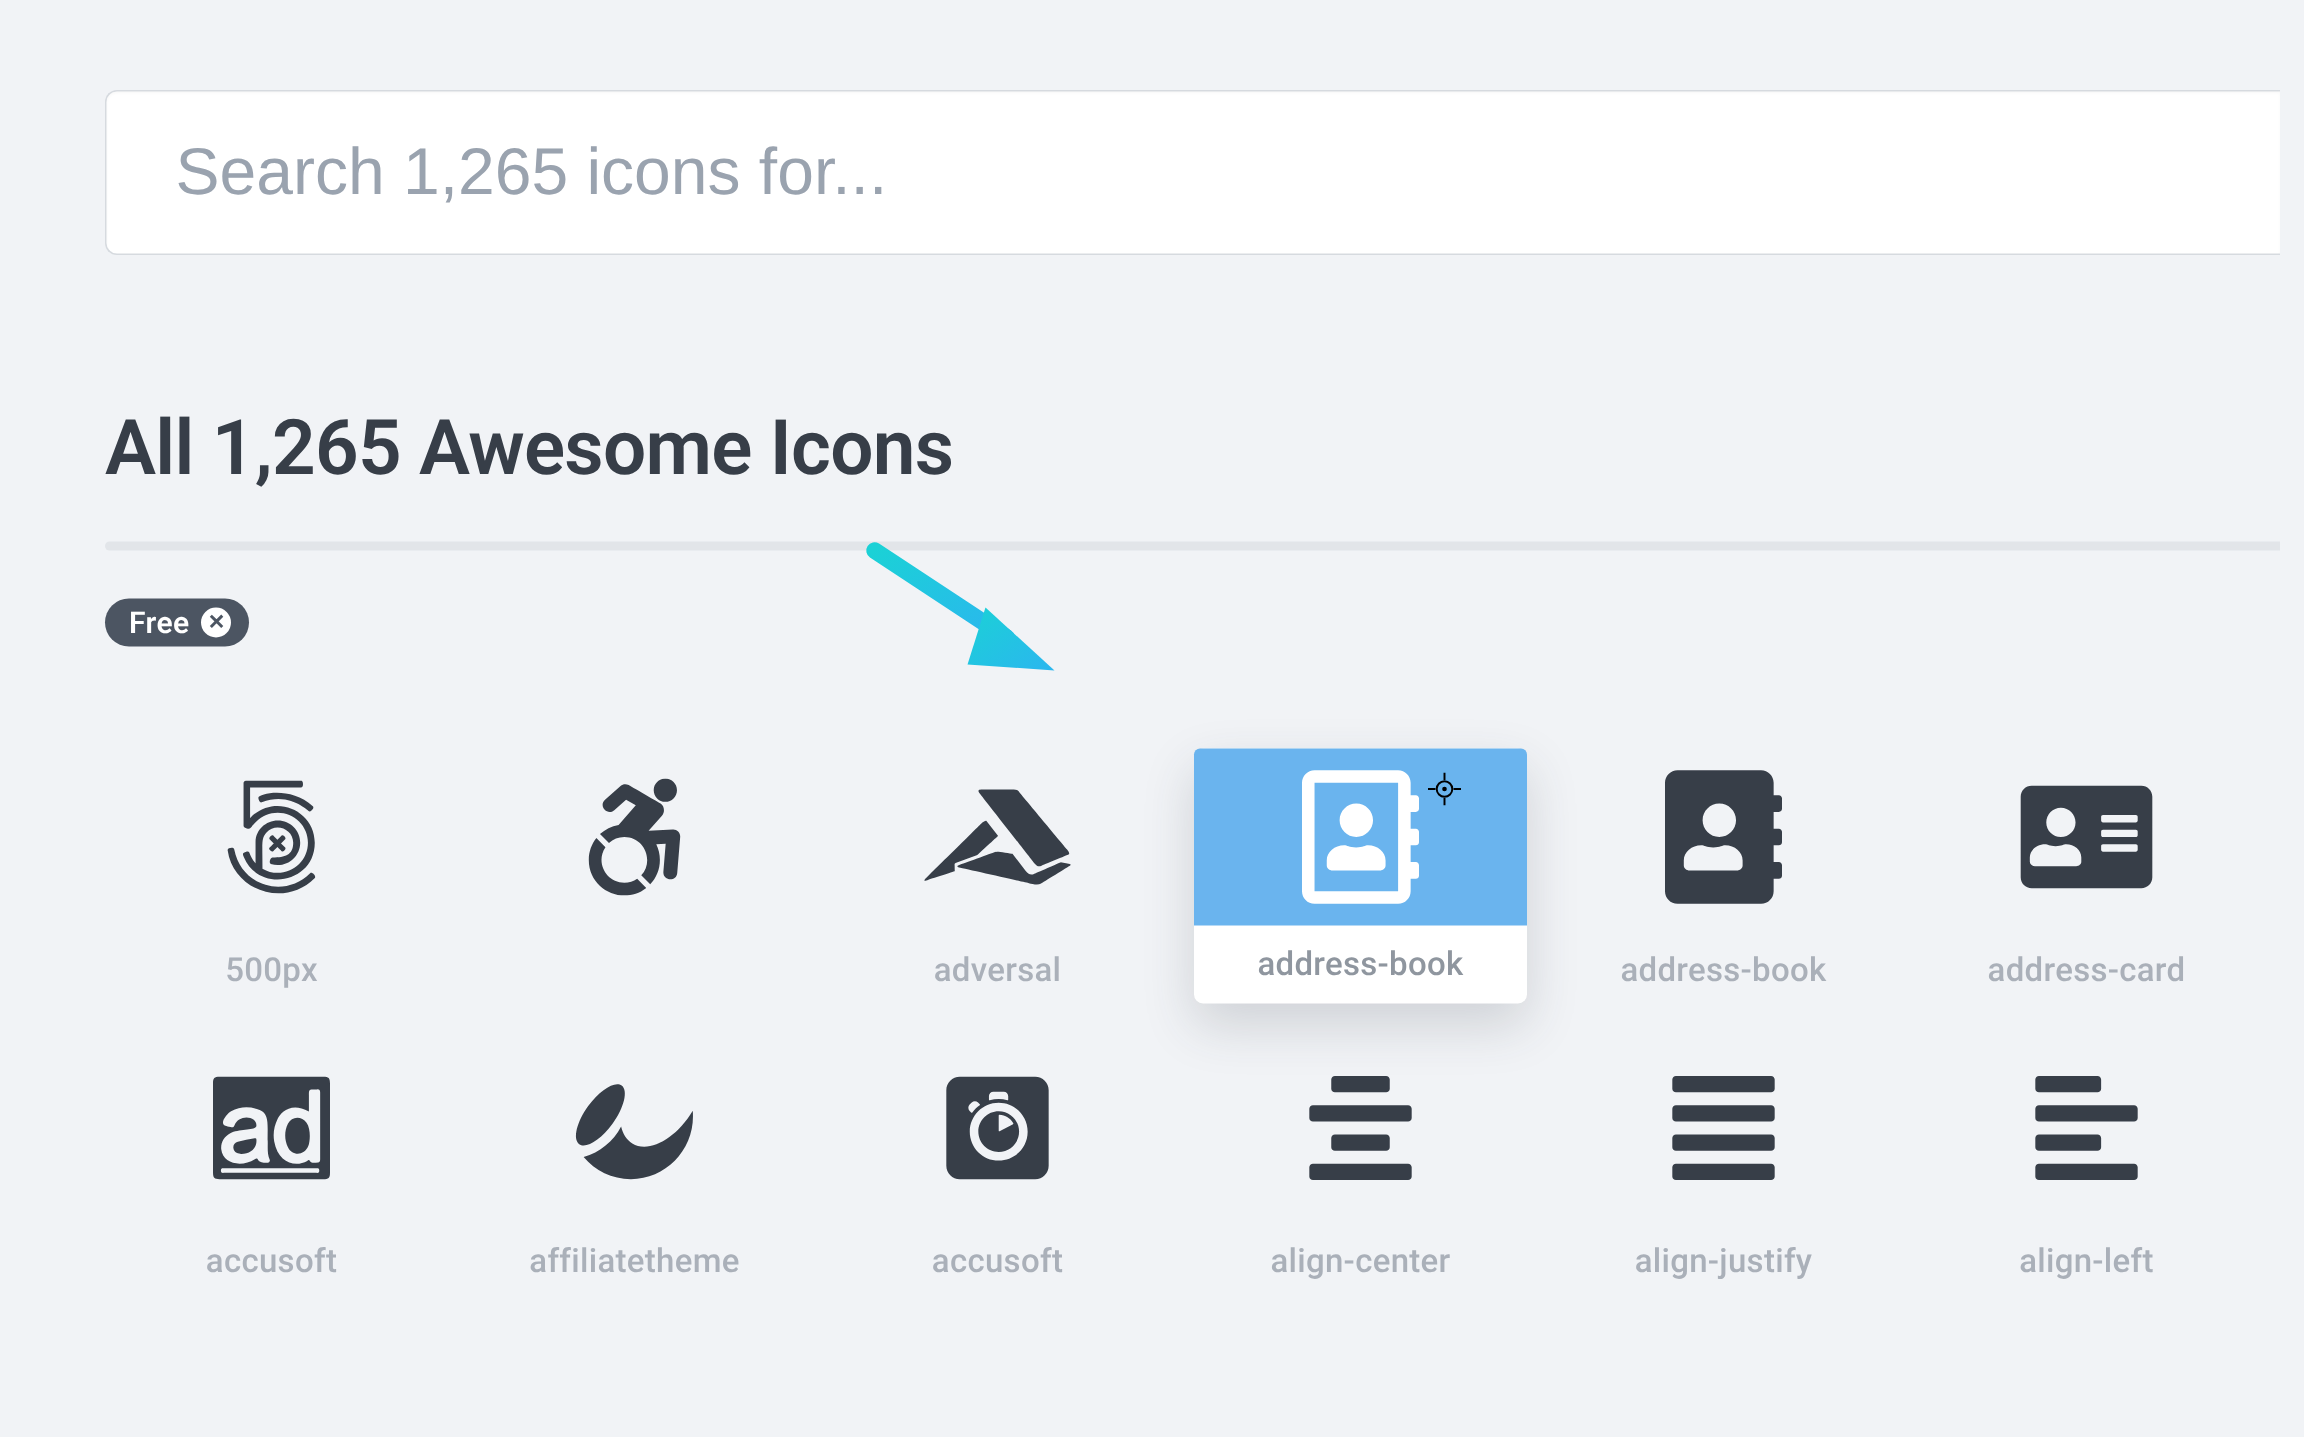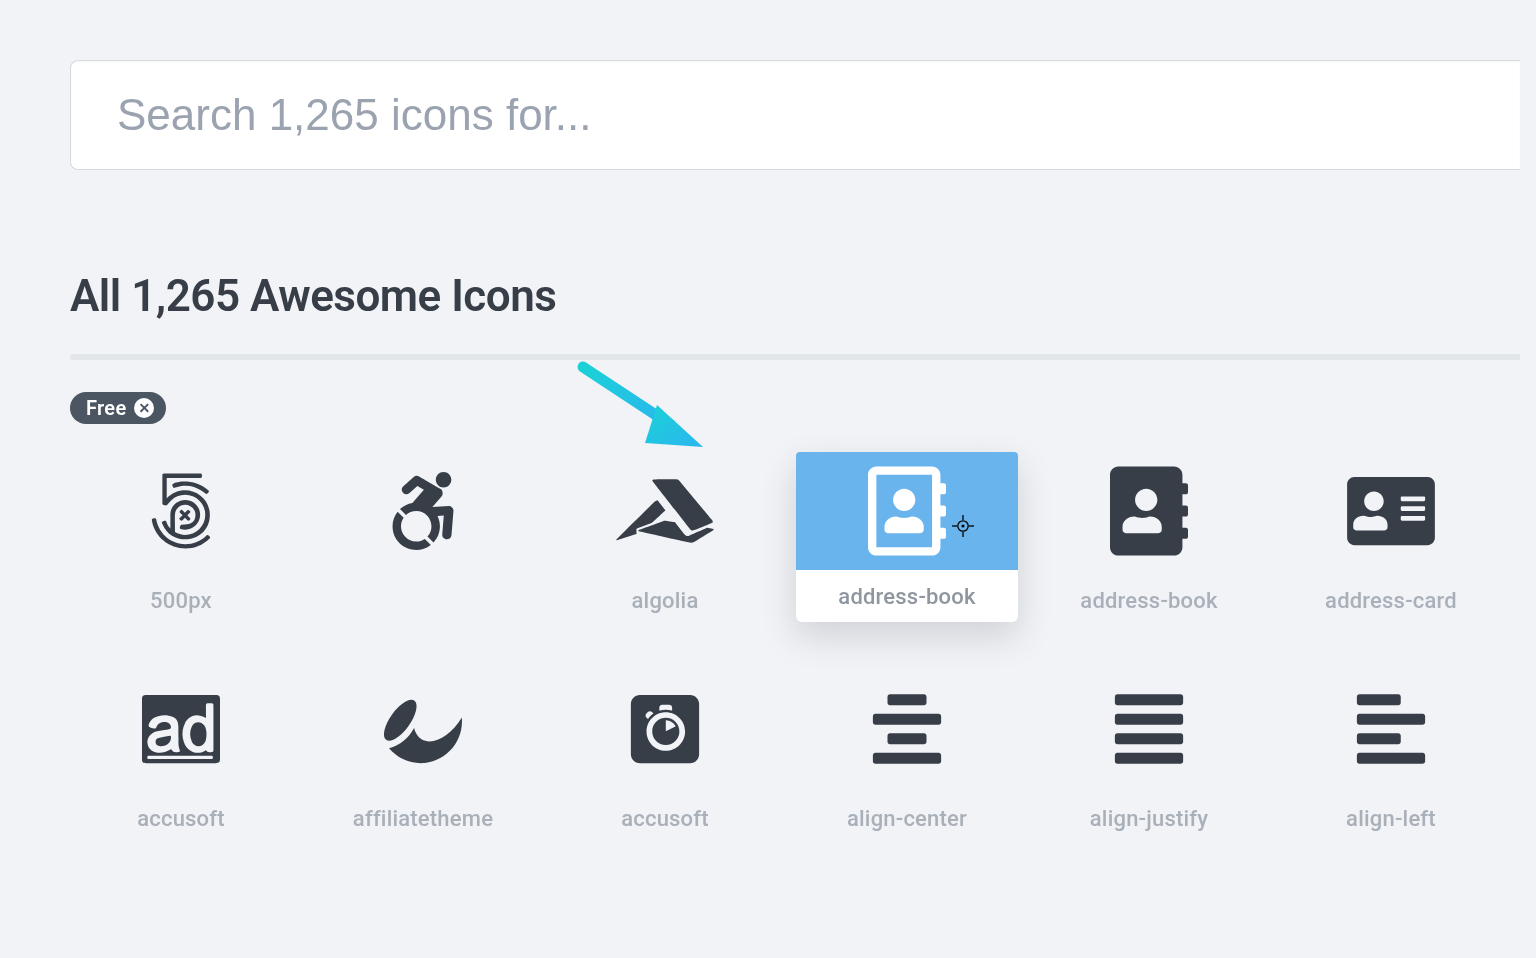--- a/index.html
+++ b/index.html
@@ -44,33 +44,33 @@
     border-right:none;
     border-radius:8px 0 0 8px;
     outline:none;
     box-shadow:inset 0 1px 2px rgba(0,0,0,0.03);
   }
   .search-input::placeholder{
     color:var(--muted);
     font-weight:500;
   }
   .heading{
-    font-size:44px;
+    font-size:51px;
     font-weight:600;
     color:var(--text);
     margin:100px 0 32px 0;
     letter-spacing:-0.5px;
   }
   .divider{
     height:6px;
     background:var(--divider);
     border-radius:3px 0 0 3px;
     margin-bottom:32px;
   }
-  .filter-row{margin-bottom:28px;}
+  .filter-row{margin-bottom:68px;}
   .tag{
     display:inline-flex;
     align-items:center;
     background:var(--tag-bg);
     color:#fff;
     font-size:20px;
     font-weight:600;
     padding:6px 12px 6px 16px;
     border-radius:999px;
     cursor:pointer;
@@ -86,21 +86,21 @@
     color:var(--tag-bg);
     border-radius:50%;
     margin-left:8px;
     font-size:14px;
     font-weight:900;
   }
 
   .grid{
     display:grid;
     grid-template-columns:repeat(6, 222px);
-    gap:48px 20px;
+    gap:24px 20px;
     width:max-content;
   }
   .card{
     width:222px;
     height:170px;
     display:flex;
     flex-direction:column;
     align-items:center;
     cursor:pointer;
   }
@@ -193,21 +193,21 @@
           </svg>
       </div>
     </div>
 
     <div class="card">
       <div class="icon-area">
         <svg class="mono" width="110" height="78" viewBox="0 0 640 512">
             <path d="M322.1 252v-1l-51.2-65.8s-12 1.6-25 15.1c-9 9.3-242.1 239.1-243.4 240.9-7 10 1.6 6.8 15.7 1.7.8 0 114.5-36.6 114.5-36.6.5-.6-.1-.1.6-.6-.4-5.1-.8-26.2-1-27.7-.6-5.2 2.2-6.9 7-8.9l92.6-33.8c.6-.8 88.5-81.7 90.2-83.3zm160.1 120.1c13.3 16.1 20.7 13.3 30.8 9.3 3.2-1.2 115.4-47.6 117.8-48.9 8-4.3-1.7-16.7-7.2-23.4-2.1-2.5-205.1-245.6-207.2-248.3-9.7-12.2-14.3-12.9-38.4-12.8-10.2 0-106.8.5-116.5.6-19.2.1-32.9-.3-19.2 16.9C250 75 476.5 365.2 482.2 372.1zm152.7 1.6c-2.3-.3-24.6-4.7-38-7.2 0 0-115 50.4-117.5 51.6-16 7.3-26.9-3.2-36.7-14.6l-57.1-74c-5.4-.9-60.4-9.6-65.3-9.3-3.1.2-9.6.8-14.4 2.9-4.9 2.1-145.2 52.8-150.2 54.7-5.1 2-11.4 3.6-11.1 7.6.2 2.5 2 2.6 4.6 3.5 2.7.8 300.9 67.6 308 69.1 15.6 3.3 38.5 10.5 53.6 1.7 2.1-1.2 123.8-76.4 125.8-77.8 5.4-4 4.3-6.8-1.7-8.2z"></path>
           </svg>
       </div>
-      <div class="label">algolia</div>
+      <div class="label">adversal</div>
     </div>
 
     <div class="card active">
       <div class="icon-area">
         <svg class="mono" width="78" height="92" viewBox="0 0 448 512">
             <path d="M436 160c6.6 0 12-5.4 12-12v-40c0-6.6-5.4-12-12-12h-20V48c0-26.5-21.5-48-48-48H48C21.5 0 0 21.5 0 48v416c0 26.5 21.5 48 48 48h320c26.5 0 48-21.5 48-48v-48h20c6.6 0 12-5.4 12-12v-40c0-6.6-5.4-12-12-12h-20v-64h20c6.6 0 12-5.4 12-12v-40c0-6.6-5.4-12-12-12h-20v-64h20zm-68 304H48V48h320v416zM208 256c35.3 0 64-28.7 64-64s-28.7-64-64-64-64 28.7-64 64 28.7 64 64 64zm-89.6 128h179.2c12.4 0 22.4-8.6 22.4-19.2v-19.2c0-31.8-30.1-57.6-67.2-57.6-10.8 0-18.7 8-45.6 8-26.9 0-34.8-8-45.6-8-36.8 0-66.8 25.8-66.8 57.6v19.2c0 10.6 10 19.2 22.4 19.2z"></path>
           </svg>
       </div>
       <div class="label">address-book</div>
     </div>

